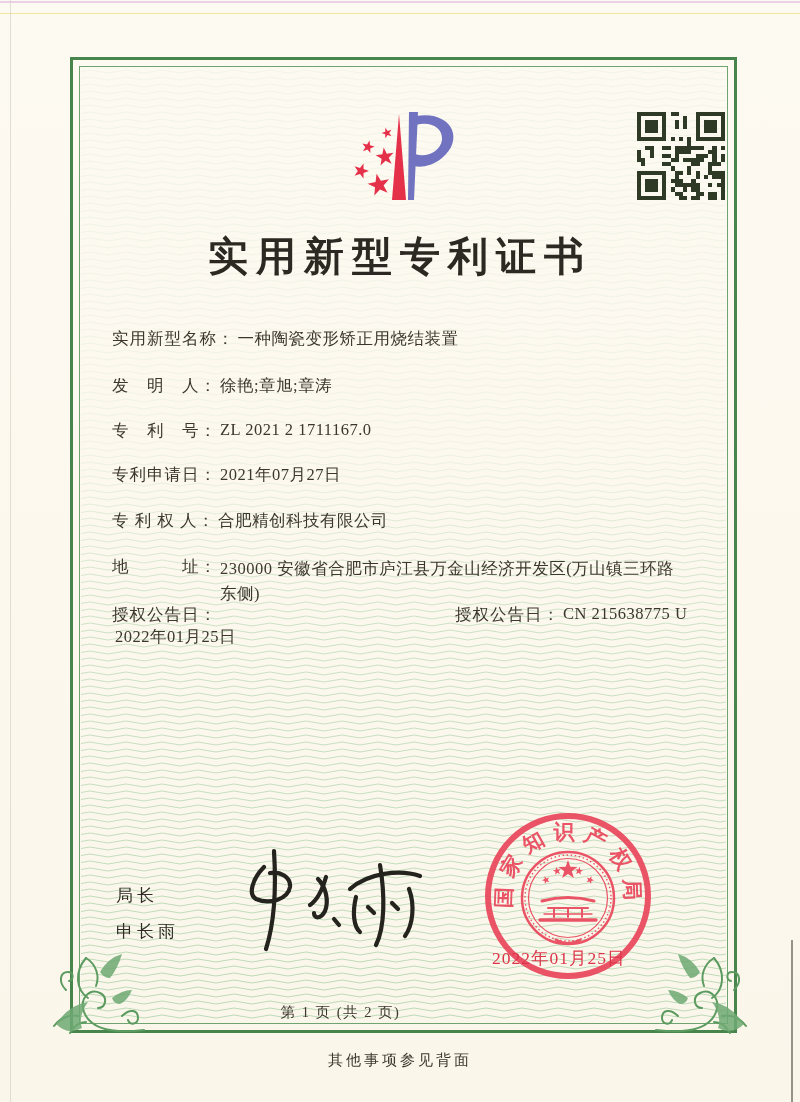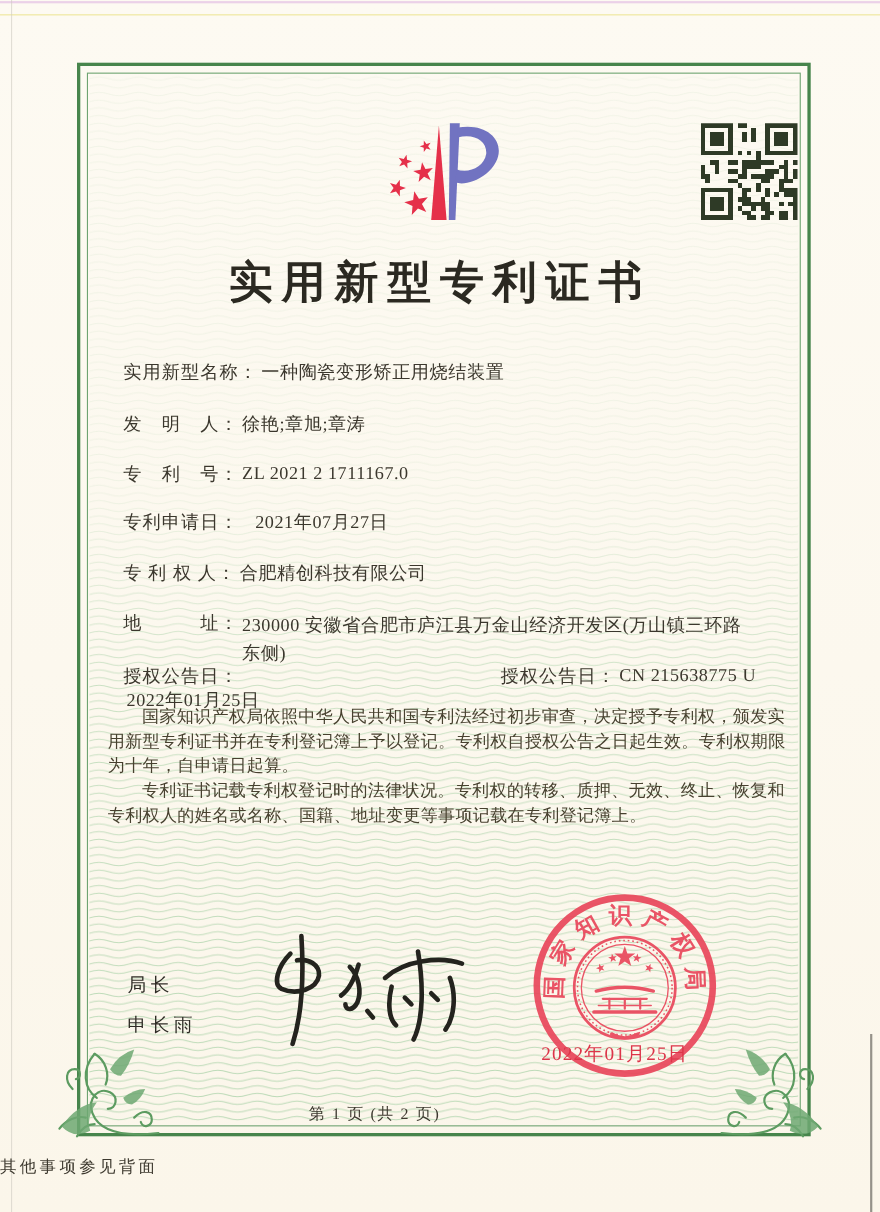--- a/index.html
+++ b/index.html
@@ -24,33 +24,33 @@
   .logo{left:342px;top:108px;}
   .qr{left:637px;top:112px;}
   .title{left:0;width:800px;top:229px;text-align:center;font-size:40px;font-weight:700;
     letter-spacing:8px;color:#2b2921;}
   
   .frow{left:112px;font-size:16.5px;color:#3b372d;display:flex;white-space:nowrap;}
   .frow .lbl{white-space:pre;letter-spacing:1px;}
   .frow .val{margin-left:3px;letter-spacing:.5px;}
   .frow.wrap{white-space:normal;}
   .frow.wrap .val{white-space:normal;width:462px;line-height:25px;}
-  .r1{top:328px;} .r2{top:375px;} .r3{top:420px;} .r4{top:464px;gap:12px;} .r5{top:510px;}
+  .r1{top:328px;} .r2{top:375px;} .r3{top:420px;} .r4{top:464px;} .r5{top:510px;}
   .r6{top:556px;justify-content:space-between;} .r7{top:604px;width:620px;flex-direction:column;}
   .pair2{position:absolute;left:343px;top:0;display:flex;}
   
   .body-paras{left:98px;top:641px;width:618px;font-size:15.5px;line-height:22.5px;color:#47412f;}
   .body-paras p{margin:0;text-indent:2em;letter-spacing:.3px;}
   .official-title{left:116px;top:884px;font-size:17px;letter-spacing:4px;color:#2f2c26;}
   .official-name{left:116px;top:920px;font-size:17px;letter-spacing:4px;color:#2f2c26;}
   .sig{left:222px;top:843px;}
   .seal{left:478px;top:806px;opacity:.93;}
   .seal-date{left:492px;top:946px;width:170px;font-size:17.5px;color:#dc3549;letter-spacing:1px;}
   .page-info{left:0;width:681px;top:1003px;text-align:center;font-size:14.5px;letter-spacing:1.5px;color:#3c382e;}
-  .back-note{left:0;width:800px;top:1051px;font-size:15px;letter-spacing:3px;color:#3c382e;}
+  .back-note{left:0;width:800px;top:1051px;text-align:center;font-size:15px;letter-spacing:3px;color:#3c382e;}
   .fl-left{left:26px;top:938px;}
   .fl-right{left:644px;top:938px;transform:scaleX(-1);}
 </style>
 </head>
 <body>
 
 <div class="sheet">
 
   <svg width="0" height="0" style="position:absolute" aria-hidden="true">
     <defs>
@@ -156,24 +156,20 @@
   </div>
   <div class="abs frow r7">
     <span class="lbl">授权公告日：</span>
     <span class="val">2022年01月25日</span>
     <span class="pair2">
       <span class="lbl">授权公告日：</span>
       <span class="val">CN 215638775 U</span>
     </span>
   </div>
 
-  <div class="abs body-paras">
-    <p>国家知识产权局依照中华人民共和国专利法经过初步审查，决定授予专利权，颁发实用新型专利证书并在专利登记簿上予以登记。专利权自授权公告之日起生效。专利权期限为十年，自申请日起算。</p>
-    <p>专利证书记载专利权登记时的法律状况。专利权的转移、质押、无效、终止、恢复和专利权人的姓名或名称、国籍、地址变更等事项记载在专利登记簿上。</p>
-  </div>
 
   <div class="abs official-title">局长</div>
   <div class="abs official-name">申长雨</div>
 
   <svg class="abs sig" width="215" height="118" viewBox="0 0 215 118">
     <g stroke="#24231e" stroke-width="4.2" fill="none" stroke-linecap="round" stroke-linejoin="round">
       <path d="M42,24 C30,36 26,52 34,56 C48,62 66,56 68,44 C69,34 58,28 48,30"></path>
       <path d="M52,8 C54,40 53,78 44,106"></path>
       <path d="M104,34 C100,48 94,58 88,62"></path>
       <path d="M96,36 C104,44 107,58 103,68 C99,76 92,76 92,70"></path>

